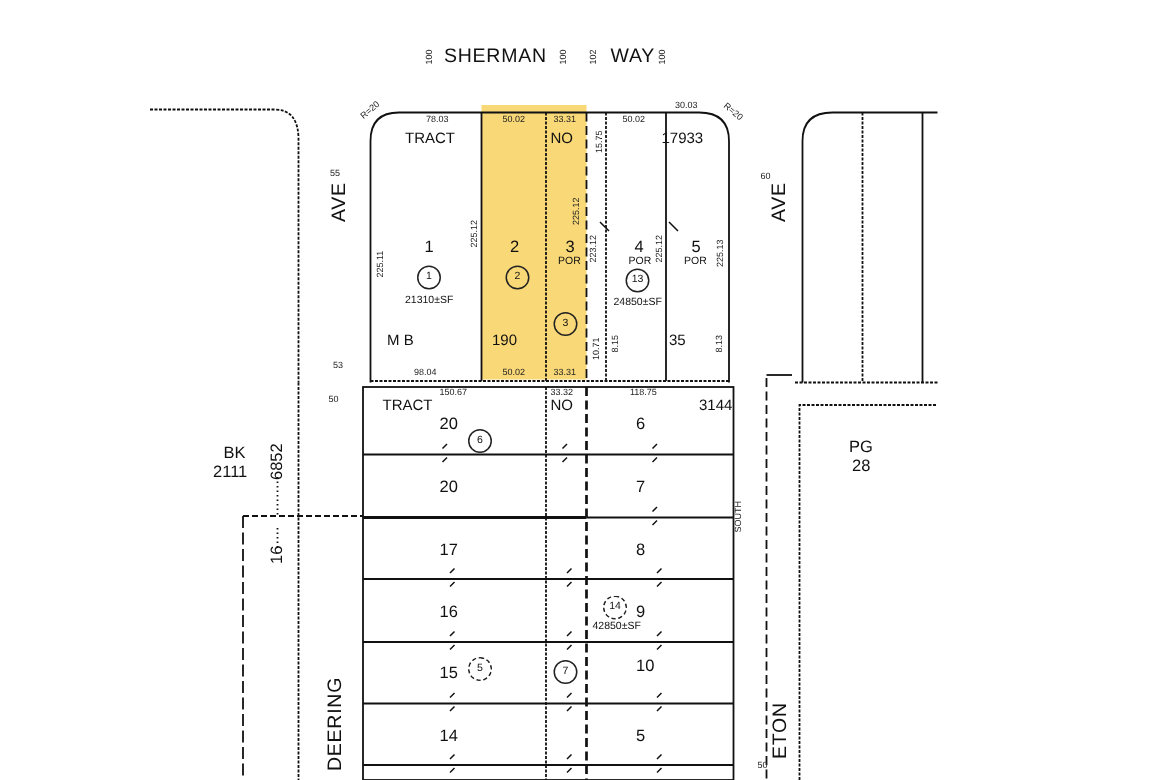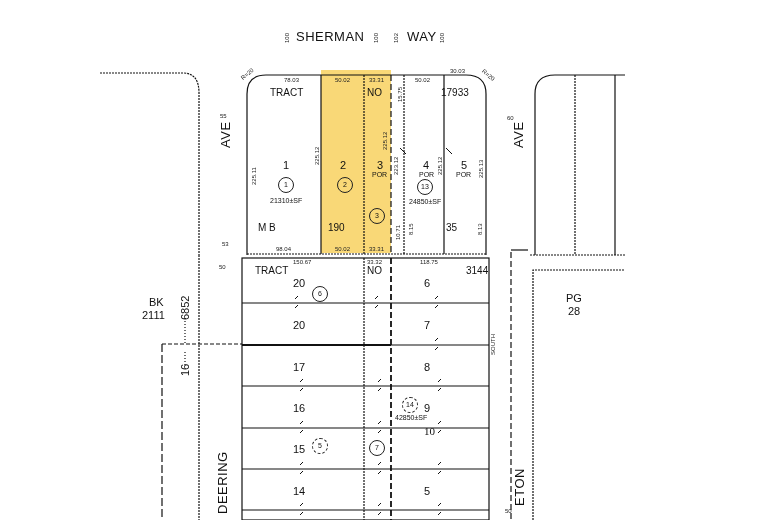--- a/index.html
+++ b/index.html
@@ -175,20 +175,20 @@
 <div class="lbl lot" style="left:293px;top:320px;">20</div>
 <div class="lbl lot" style="left:293px;top:362px;">17</div>
 <div class="lbl lot" style="left:293px;top:403px;">16</div>
 <div class="lbl lot" style="left:293px;top:444px;">15</div>
 <div class="lbl lot" style="left:293px;top:486px;">14</div>
 
 <div class="lbl lot" style="left:424px;top:278px;">6</div>
 <div class="lbl lot" style="left:424px;top:320px;">7</div>
 <div class="lbl lot" style="left:424px;top:362px;">8</div>
 <div class="lbl lot" style="left:424px;top:403px;">9</div>
-<div class="lbl lot" style="left:424px;top:426px;font-family:Liberation Serif, serif;">10</div>
+<div class="lbl lot" style="left:424px;top:439px;">10</div>
 <div class="lbl lot" style="left:424px;top:486px;">5</div>
 
 <div class="circ" style="left:312px;top:286px;"><span>6</span></div>
 <div class="circ dashed" style="left:312px;top:438px;"><span>5</span></div>
 <div class="circ" style="left:369px;top:440px;"><span>7</span></div>
 <div class="circ dashed" style="left:402px;top:397px;"><span>14</span></div>
 <div class="lbl sf" style="left:395px;top:414px;">42850±SF</div>
 
 </body></html>

